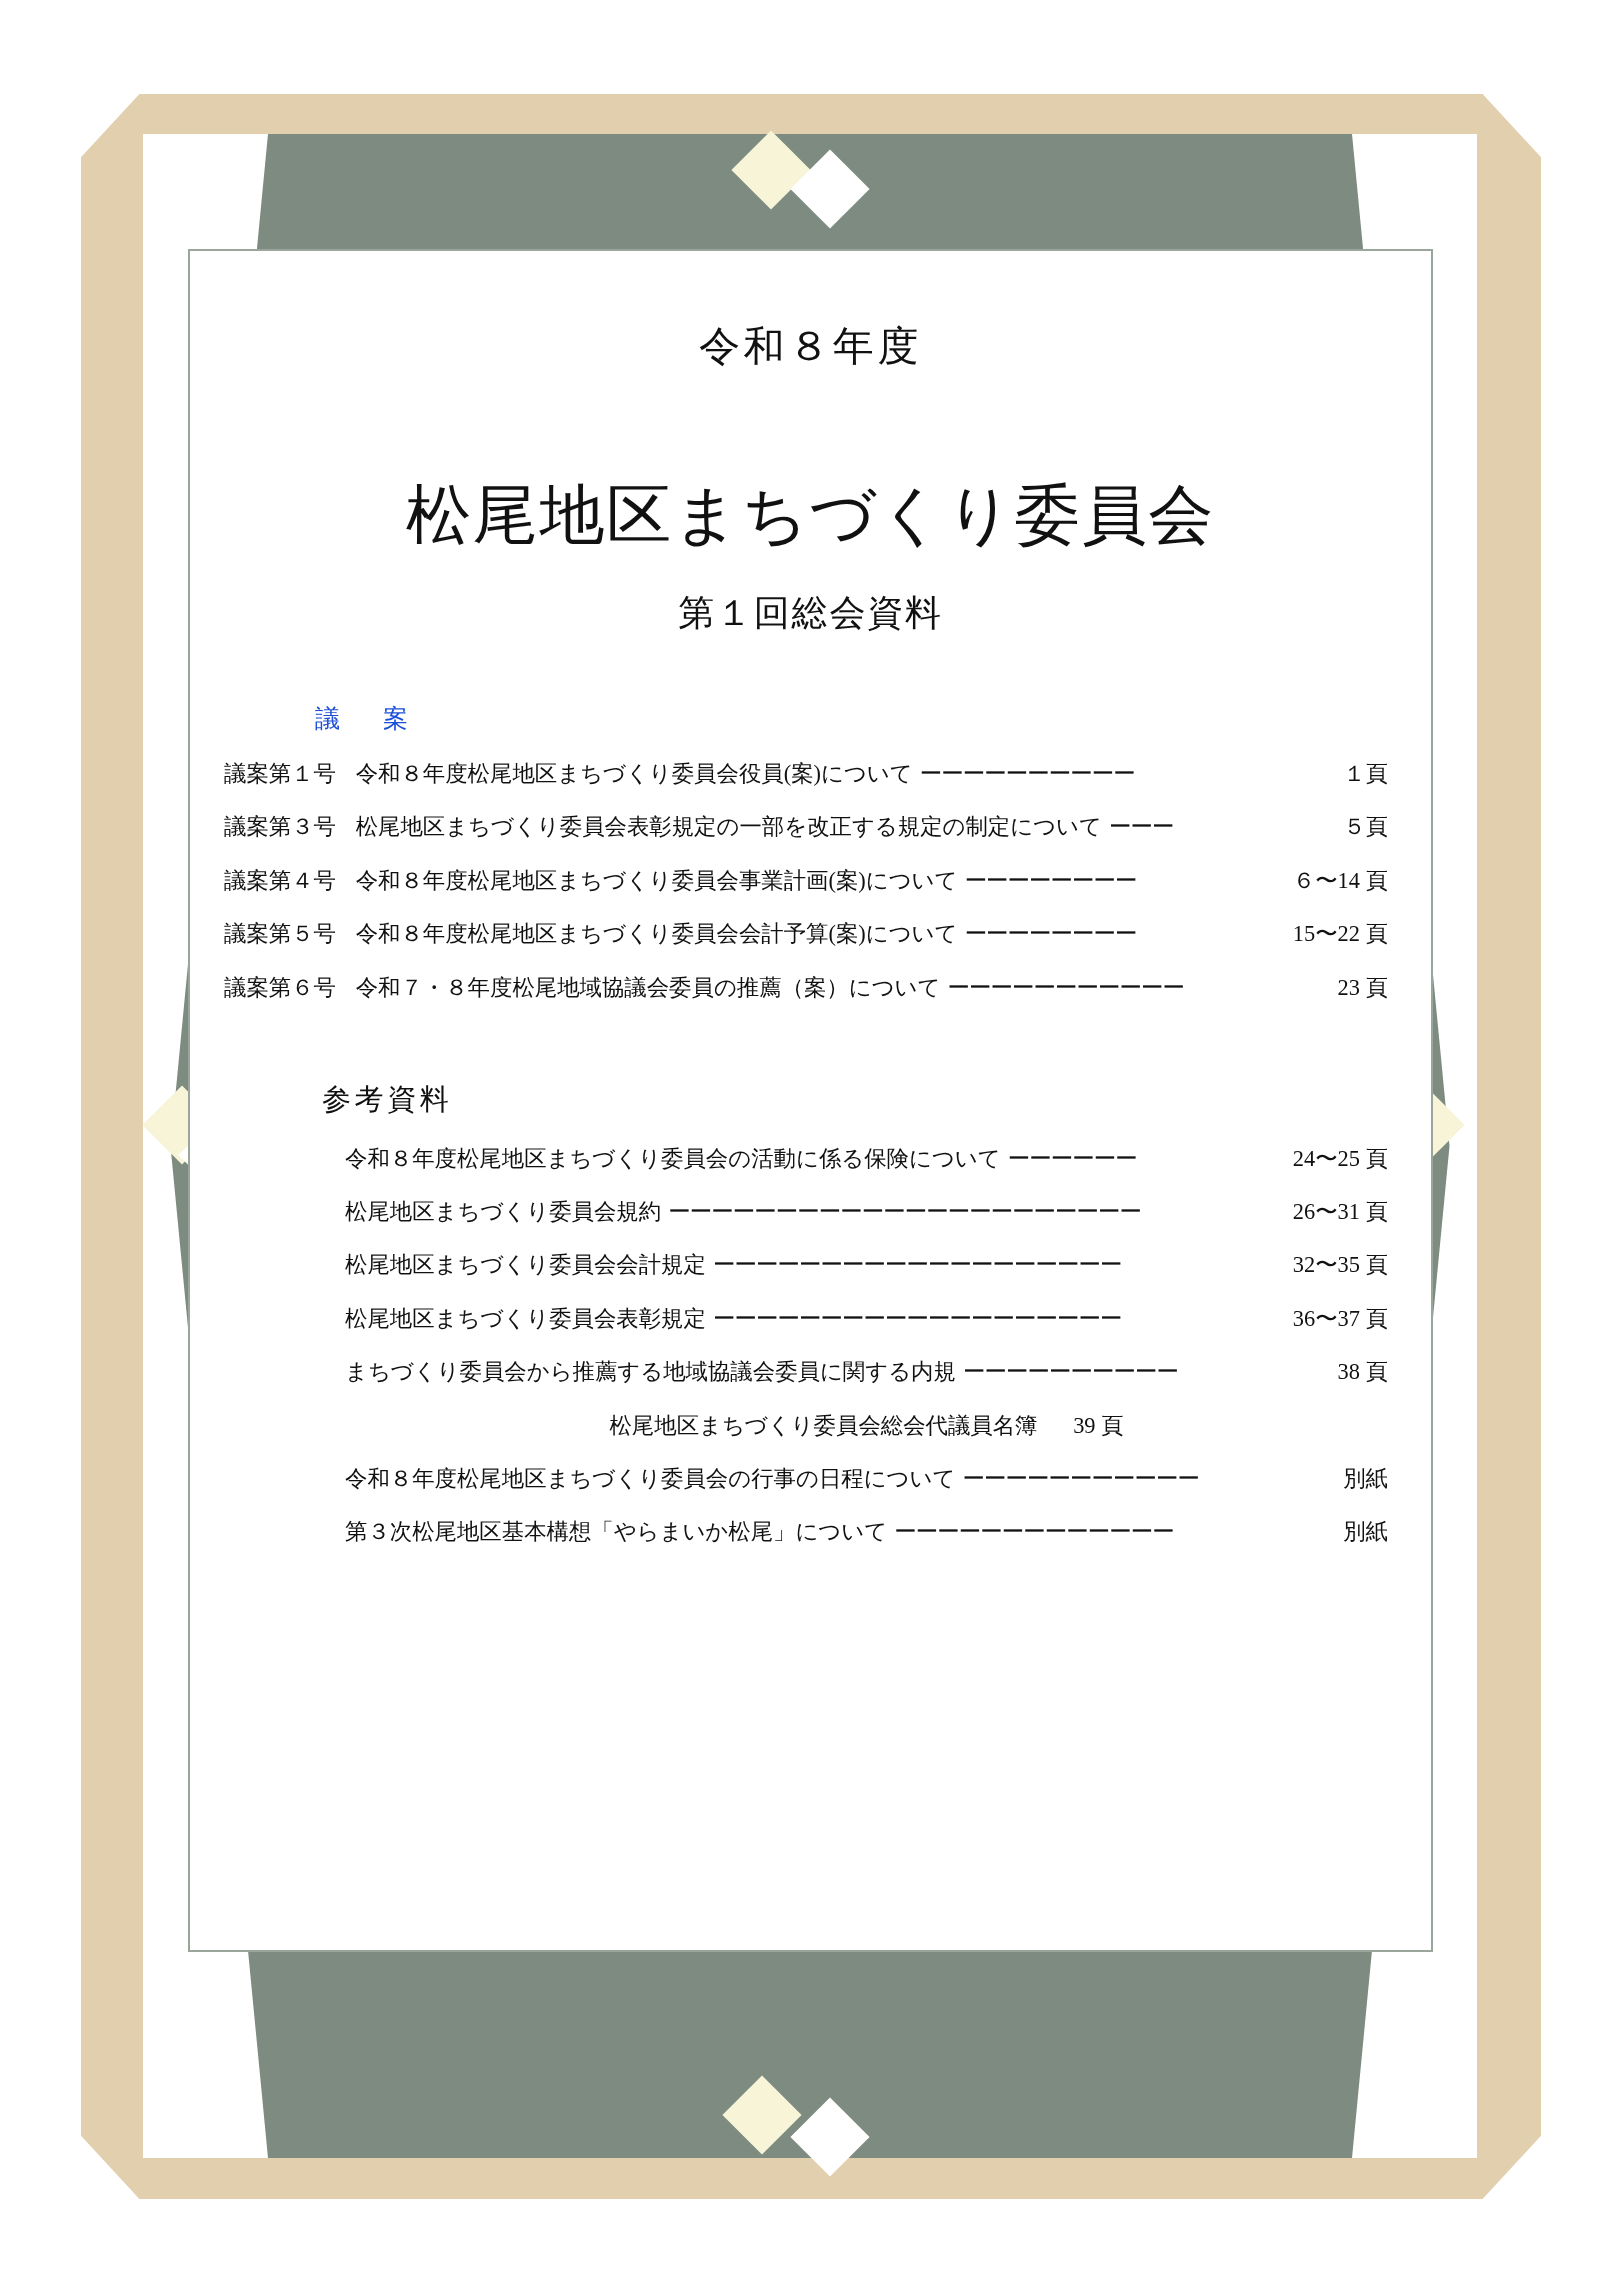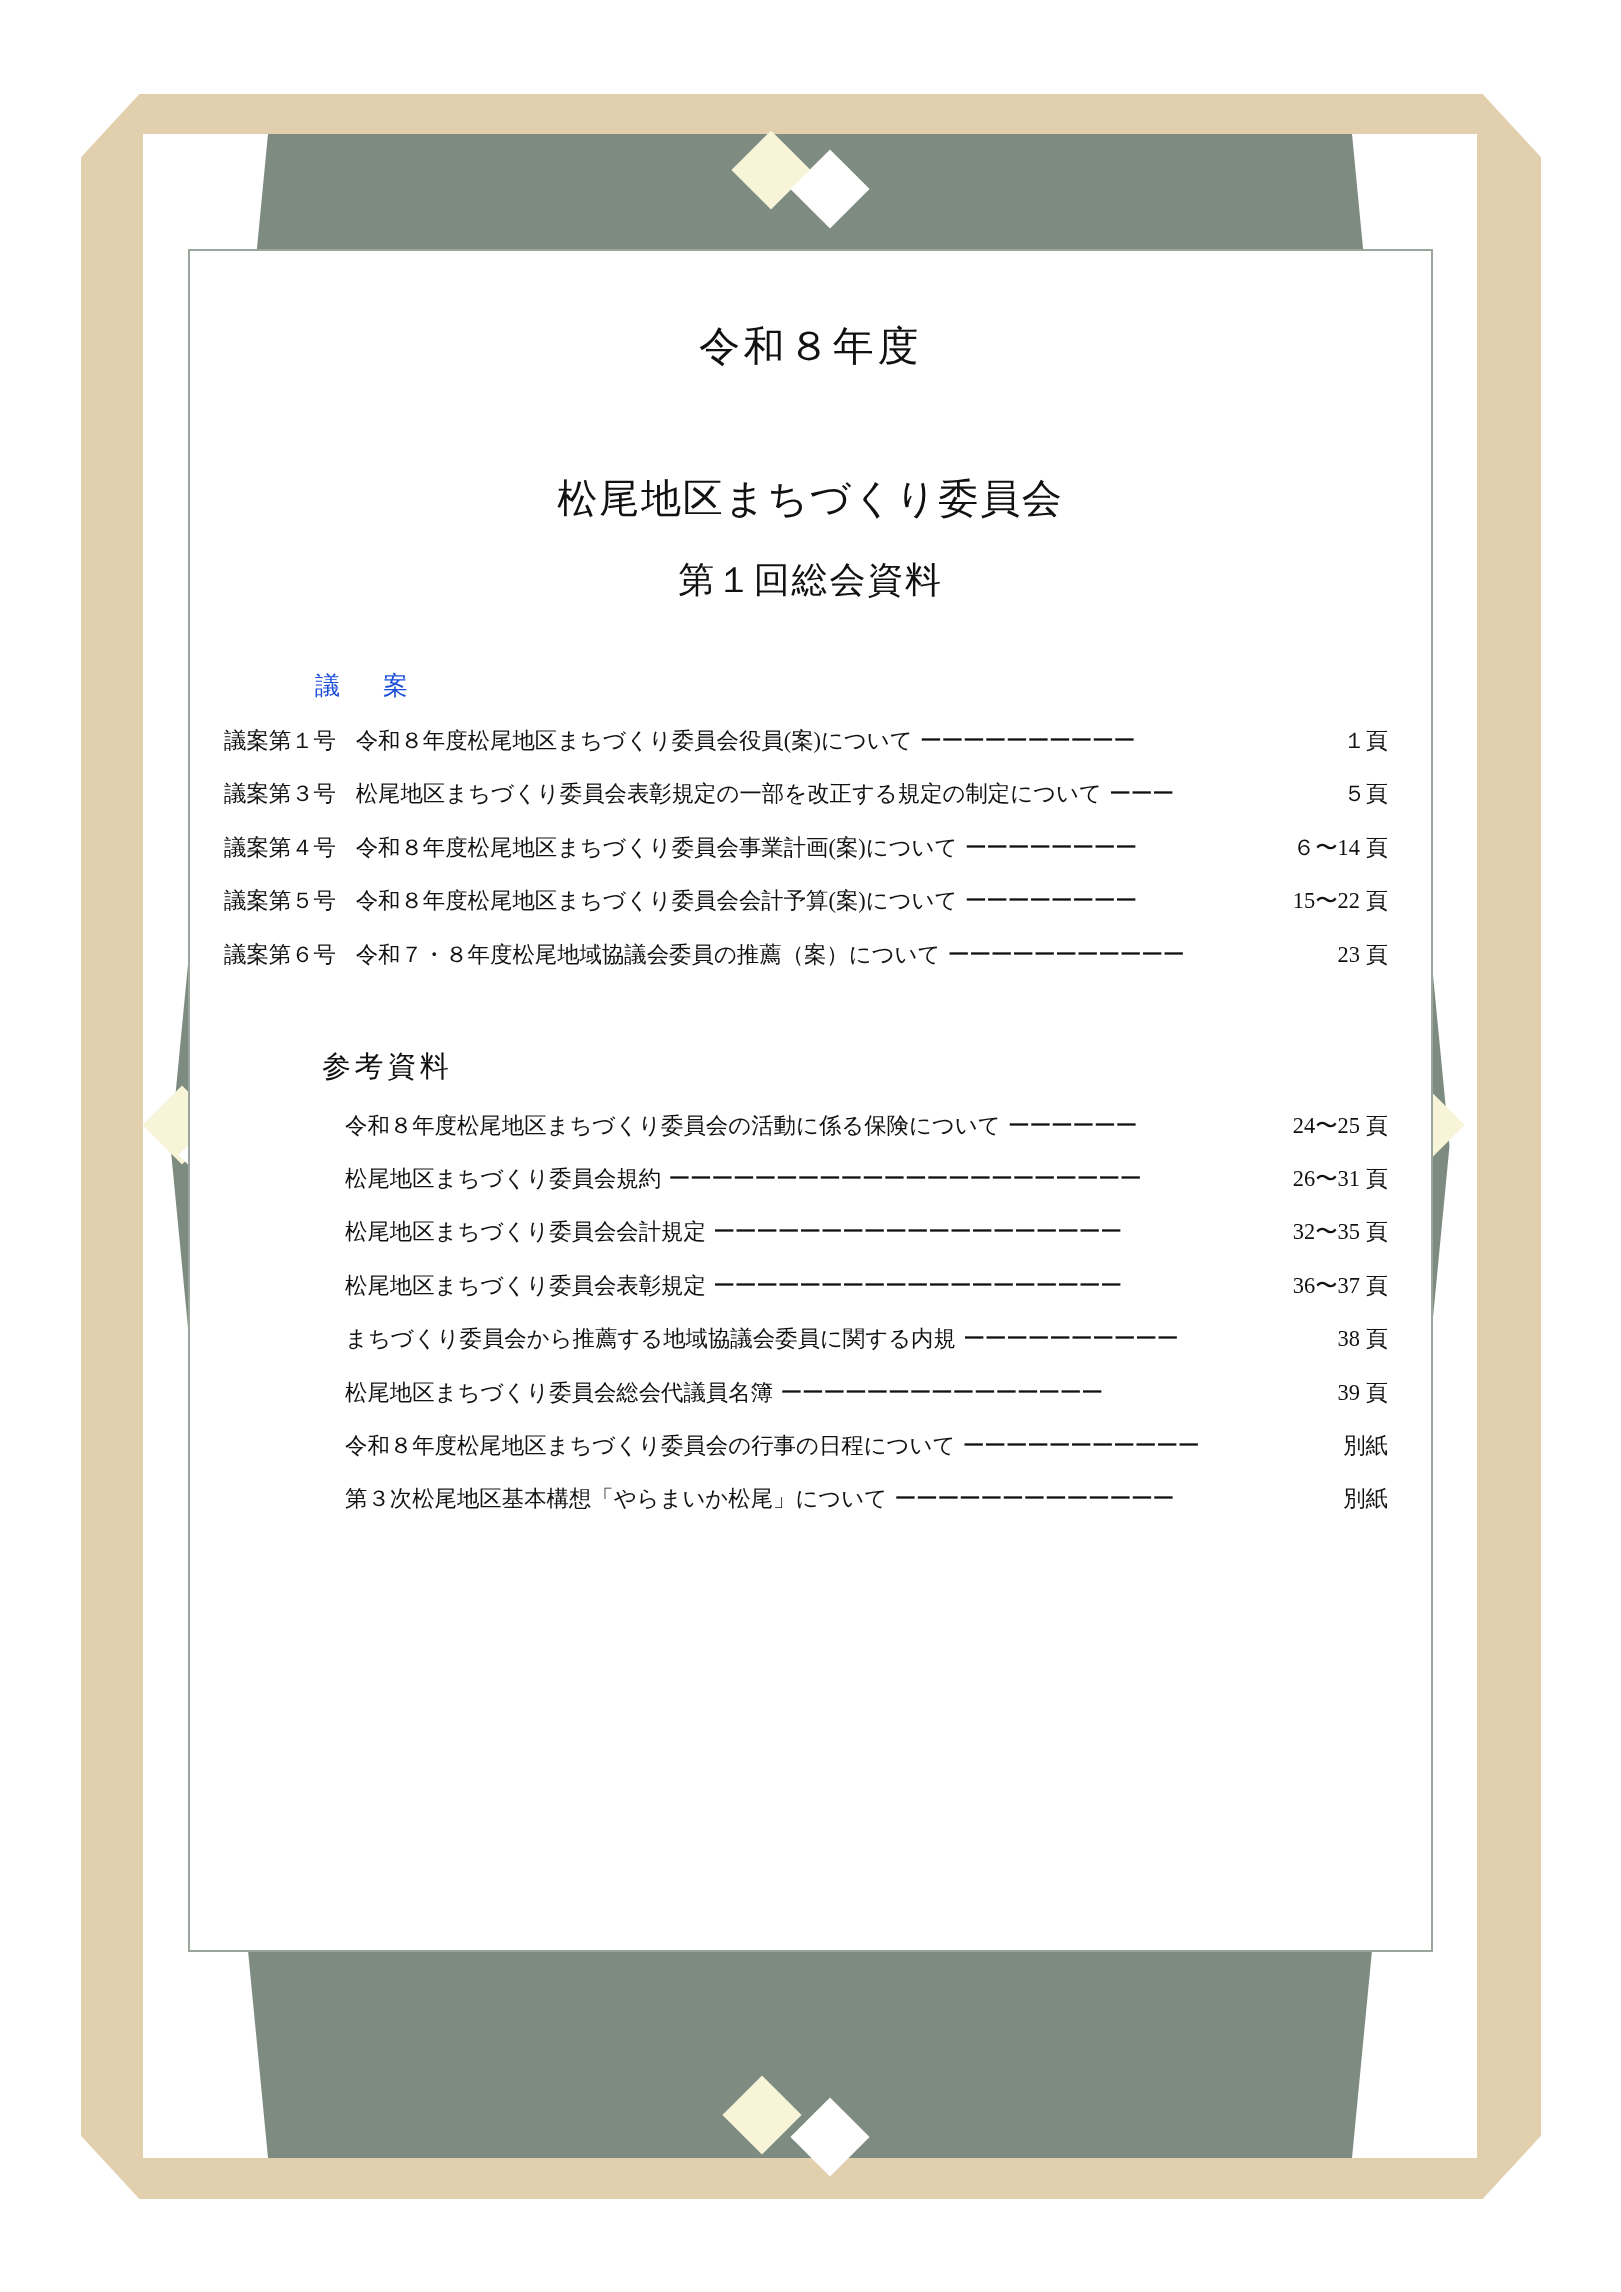--- a/index.html
+++ b/index.html
@@ -106,21 +106,21 @@
 
   .year-line {
     text-align: center;
     font-size: 41px;
     letter-spacing: 3.6px;
     margin-top: 70px;
     color: #111;
   }
   .main-title-1 {
     text-align: center;
-    font-size: 40px;
+    font-size: 65px;
     letter-spacing: 1.8px;
     margin-top: 97px;
     color: #111;
   }
   .main-title-2 {
     text-align: center;
     font-size: 36px;
     letter-spacing: 1.8px;
     margin-top: 30px;
     color: #111;
@@ -265,21 +265,20 @@
         <span class="toc-lead">ーーーーーーーーーーーーーーーーーーー</span>
         <span class="toc-page">36〜37 頁</span>
       </li>
       <li>
         <span class="toc-text">まちづくり委員会から推薦する地域協議会委員に関する内規</span>
         <span class="toc-lead">ーーーーーーーーーー</span>
         <span class="toc-page">38 頁</span>
       </li>
       <li>
         <span class="toc-text">松尾地区まちづくり委員会総会代議員名簿</span>
-        <span class="toc-lead">ーーーーーーーーーーーーーーー</span>
         <span class="toc-page">39 頁</span>
       </li>
       <li>
         <span class="toc-text">令和８年度松尾地区まちづくり委員会の行事の日程について</span>
         <span class="toc-lead">ーーーーーーーーーーー</span>
         <span class="toc-page">別紙</span>
       </li>
       <li>
         <span class="toc-text">第３次松尾地区基本構想「やらまいか松尾」について</span>
         <span class="toc-lead">ーーーーーーーーーーーーー</span>

